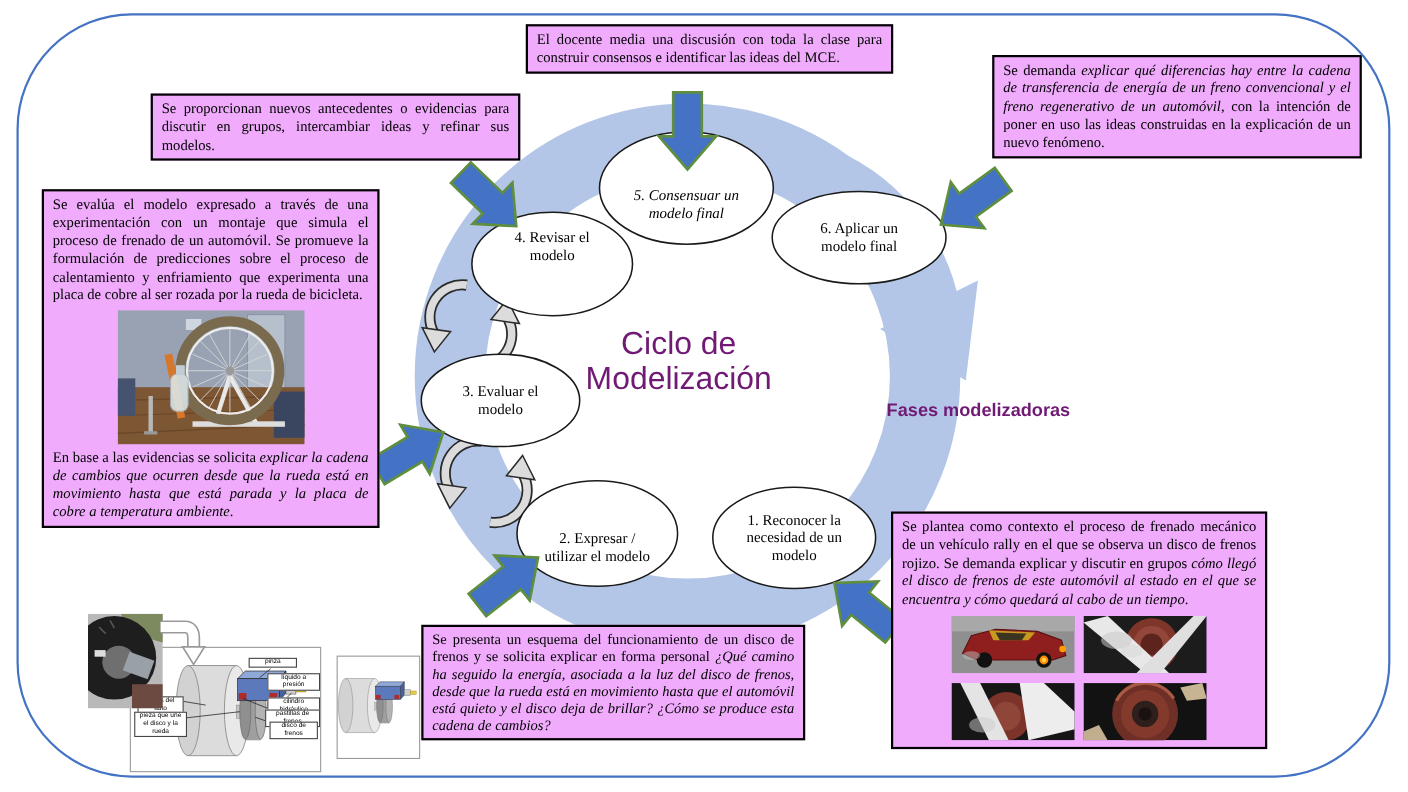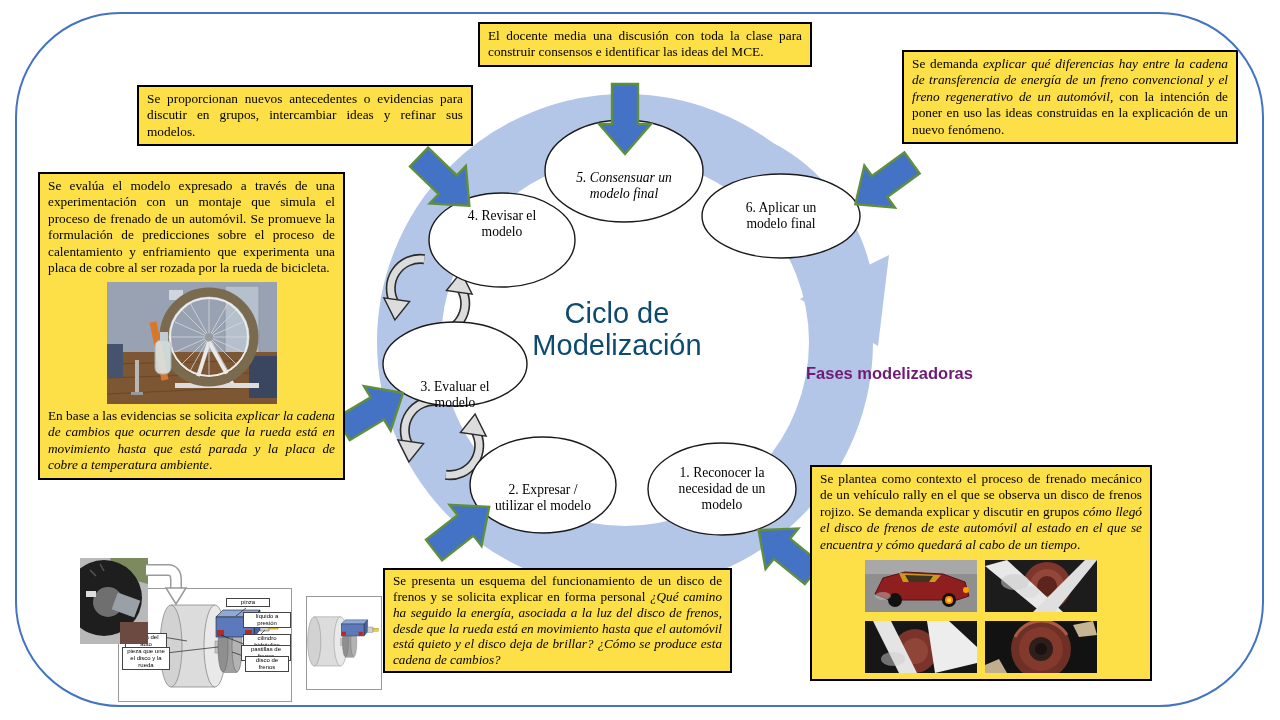--- a/index.html
+++ b/index.html
@@ -10,26 +10,26 @@
   svg.flow{position:absolute;left:0;top:0;z-index:1;}
   .band{stroke:#b4c6e7;fill:none;}
   .bigarrow{fill:#b4c6e7;}
   .blockarrow{fill:#4472c4;stroke:#5f8f3e;stroke-width:2.4;stroke-linejoin:miter;}
   .node{fill:#ffffff;stroke:#1a1a1a;stroke-width:1.4;}
   .co{stroke:#2b2b2b;stroke-width:11;fill:none;}
   .ci{stroke:#dcdcdc;stroke-width:7.5;fill:none;}
   .ch{fill:#dcdcdc;stroke:#2b2b2b;stroke-width:1.5;}
   .title{position:absolute;z-index:2;text-align:center;
          font-family:"Liberation Sans","DejaVu Sans",sans-serif;
-         font-size:29px;line-height:1.1;color:#0c4a6e;}
+         font-size:29px;line-height:1.1;color:#701a75;}
   .subtitle{position:absolute;z-index:2;font-family:"Liberation Sans","DejaVu Sans",sans-serif;
          font-weight:bold;font-size:16.5px;color:#701a75;}
   .phase{position:absolute;z-index:2;transform:translate(-50%,-50%);text-align:center;
          font-size:13.6px;line-height:1.18;}
-  .tbox{position:absolute;z-index:3;background:#fde047;border:2px solid #000;
+  .tbox{position:absolute;z-index:3;background:#f0abfc;border:2px solid #000;
         padding:4px 8px;font-size:13.3px;line-height:1.24;text-align:justify;}
   .tbox em{font-style:italic;}
   .photo-frame{display:block;margin:5px auto 4px auto;}
   .imggrid{display:grid;grid-template-columns:112px 112px;grid-gap:9px 8px;
            width:232px;margin:7px auto 2px auto;}
   .figure-group .subbox{position:absolute;background:#fff;border:1px solid #999;}
   .dlabel{position:absolute;background:#fff;border:1px solid #444;font-family:"Liberation Sans","DejaVu Sans",sans-serif;
           font-size:6px;line-height:1.15;padding:0 1px;text-align:center;z-index:2;}
 </style>
 </head>
@@ -95,21 +95,21 @@
 
   <div class="title" style="left:487px;top:298px;width:260px;">
     <div>Ciclo de</div>
     <div>Modelización</div>
   </div>
 
   <div class="subtitle" style="left:806px;top:364px;">Fases modelizadoras</div>
 
   <div class="phase" style="left:722px;top:489px;width:104px;">1. Reconocer la necesidad de un modelo</div>
   <div class="phase" style="left:543px;top:498px;width:96px;">2. Expresar / utilizar el modelo</div>
-  <div class="phase" style="left:455px;top:364px;width:88px;margin-top:31px;">3. Evaluar el modelo</div>
+  <div class="phase" style="left:455px;top:364px;width:88px;">3. Evaluar el modelo</div>
   <div class="phase" style="left:502px;top:224px;width:92px;">4. Revisar el modelo</div>
   <div class="phase" style="left:624px;top:186px;width:106px;font-style:italic;">5. Consensuar un modelo final</div>
   <div class="phase" style="left:781px;top:216px;width:98px;">6. Aplicar un modelo final</div>
 
   <div class="tbox" style="left:478px;top:22px;width:314px;">
     <span>El docente media una discusión con toda la clase para construir consensos e identificar las ideas del MCE.</span>
   </div>
 
   <div class="tbox" style="left:90px;top:85px;width:316px;margin-left:47px;">
     <span>Se proporcionan nuevos antecedentes o evidencias para discutir en grupos, intercambiar ideas y refinar sus modelos.</span>

